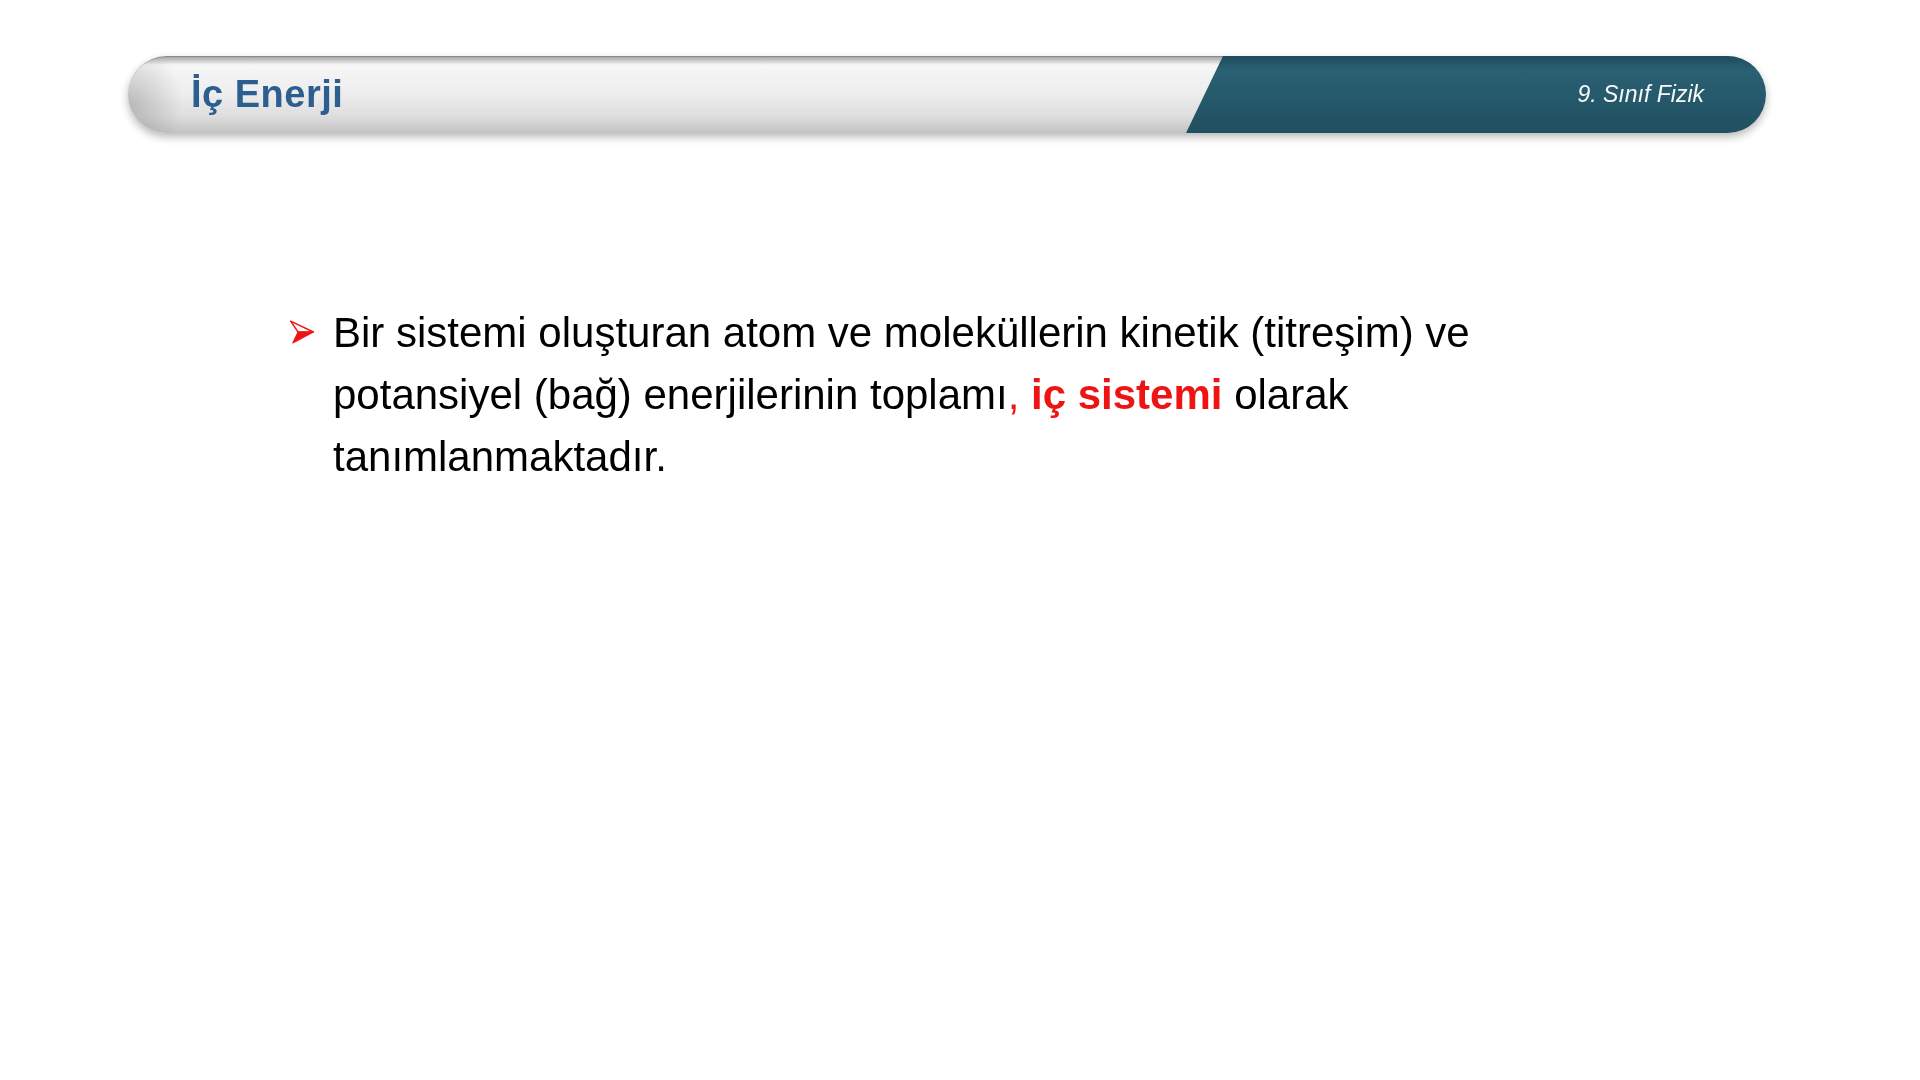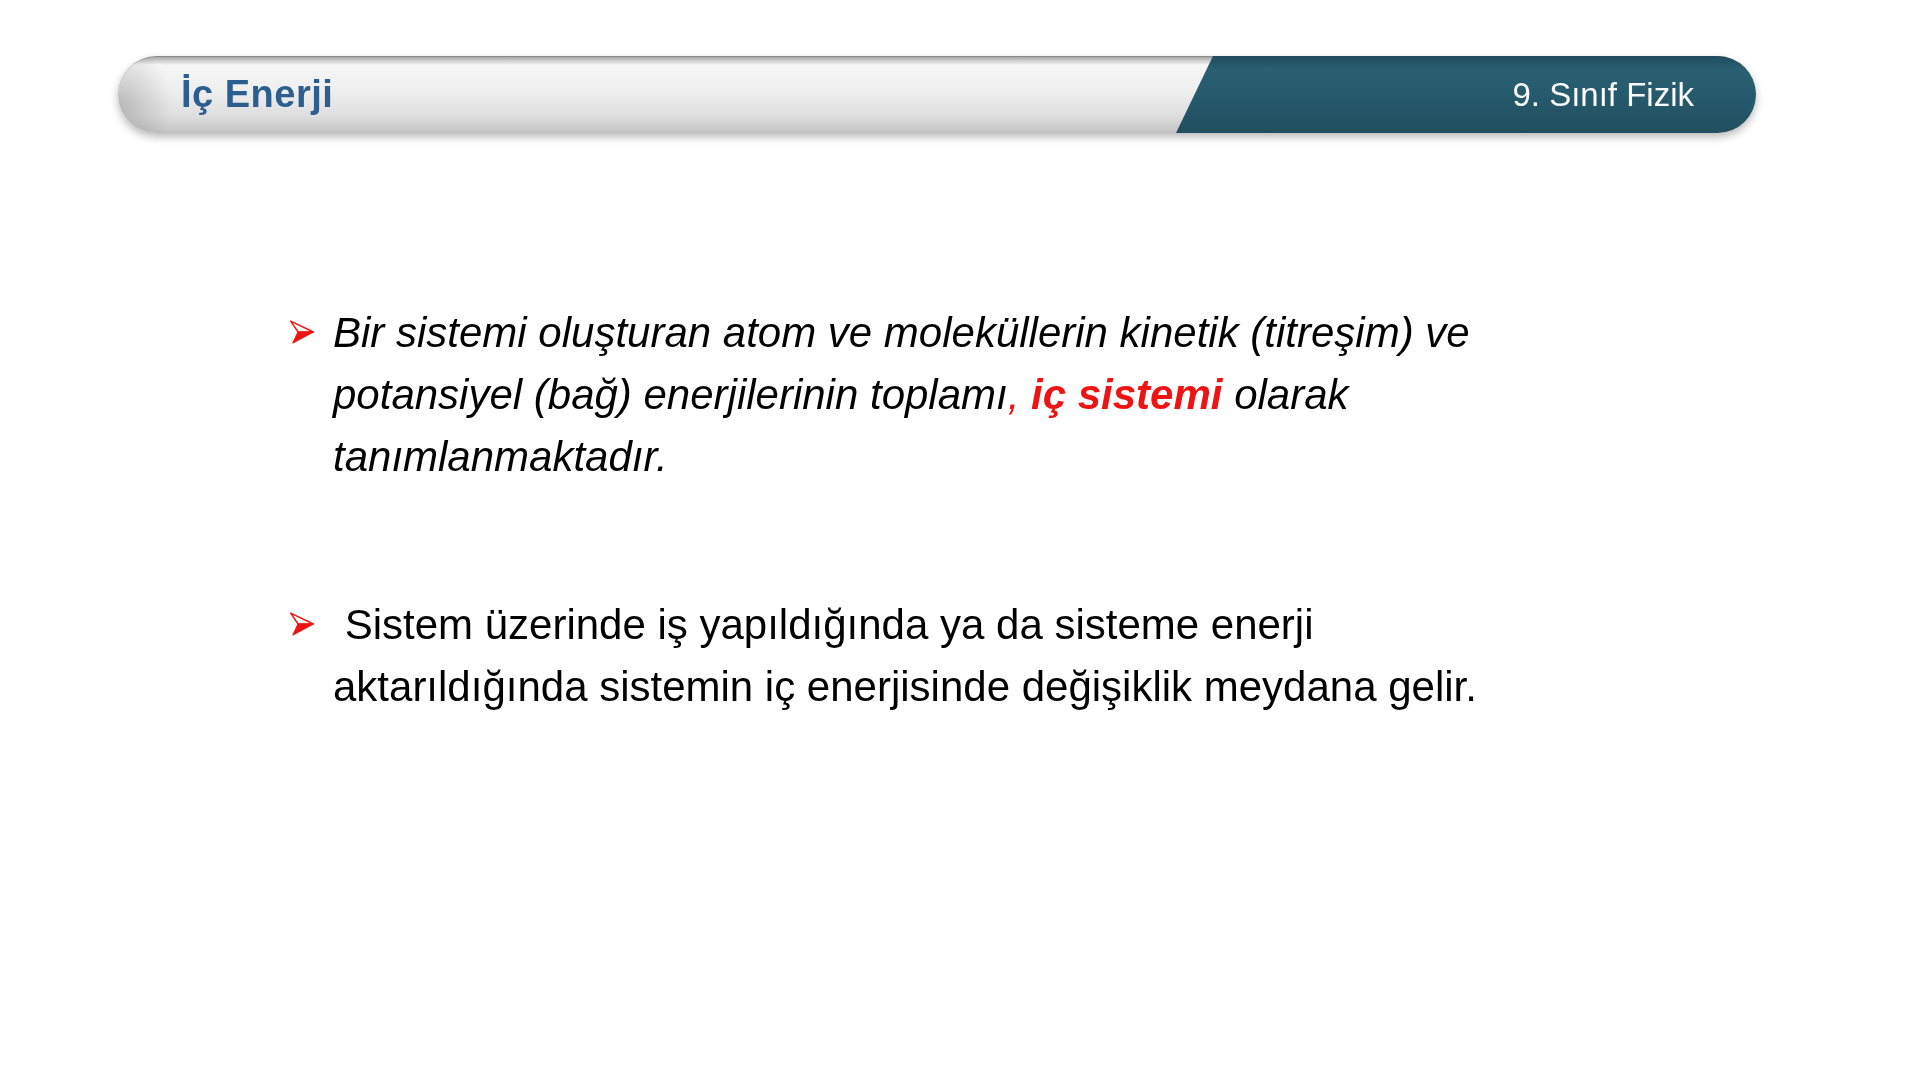--- a/index.html
+++ b/index.html
@@ -11,21 +11,21 @@
   html,body{margin:0;padding:0;background:#ffffff;}
   .slide{
     position:relative;
     width:1920px;height:1080px;
     background:#ffffff;
     font-family:"Liberation Sans", sans-serif;
     overflow:hidden;
   }
   
   .header-bar{
-    position:absolute;left:118px;top:56px;
+    position:absolute;left:128px;top:56px;
     width:1638px;height:77px;
     border-radius:39px;
     background:
       radial-gradient(ellipse 80px 90px at 0% 62%, rgba(0,0,0,0.20), rgba(0,0,0,0) 68%),
       linear-gradient(180deg,#9e9e9e 0px,#f6f6f6 9px,#eeeeee 36px,#dedede 60px,#c2c2c2 77px);
     box-shadow:0 4px 9px rgba(0,0,0,0.28), inset 0 1px 0 rgba(0,0,0,0.15);
   }
   .header-gray{
     position:absolute;inset:0;
     display:flex;align-items:center;
@@ -40,31 +40,31 @@
   .header-teal{
     position:absolute;top:0;right:0;
     width:580px;height:100%;
     background:linear-gradient(180deg,#1e4c5d 0px,#2a6073 14px,var(--teal) 45%,#204f60 100%);
     border-radius:0 39px 39px 0;
     clip-path:polygon(37px 0, 100% 0, 100% 100%, 0 100%);
     display:flex;align-items:center;justify-content:flex-end;
     padding-right:62px;box-sizing:border-box;
   }
   .course-label{
-    font-size:33px;
+    font-size:23px;font-style:italic;
     color:#fafafa;
   }
   
   .content{position:absolute;inset:0;}
   #bullet-list{position:absolute;inset:0;}
   .bullet{
     position:absolute;left:288px;width:1480px;
     font-size:42px;line-height:62px;color:var(--text);
   }
-  #bullet-list .bullet:nth-child(1){top:302px;font-style:italic;}
+  #bullet-list .bullet:nth-child(1){top:302px;}
   #bullet-list .bullet:nth-child(2){top:594px;}
   .bullet-marker{
     position:absolute;left:0;top:16px;line-height:0;
   }
   .bullet-text{
     display:block;padding-left:45px;
     white-space:pre-wrap;
   }
 </style>
 </head>
@@ -85,24 +85,16 @@
     <div id="bullet-list">
         <div class="bullet">
           <span class="bullet-marker"><svg viewBox="0 0 32 30" width="28" height="28" aria-hidden="true">
               <path d="M3 2.5 L29 15 L11.5 15 Z" fill="#ffffff" stroke="#EE1414" stroke-width="1.6" stroke-linejoin="round"></path>
               <path d="M11.5 15 L29 15 L5.5 27.5 Z" fill="#EE1414" stroke="#EE1414" stroke-width="1.2" stroke-linejoin="round"></path>
             </svg></span>
           <span class="bullet-text"><span style="color: var(--text);">Bir sistemi oluşturan atom ve moleküllerin kinetik (titreşim) ve
 potansiyel (bağ) enerjilerinin toplamı</span><span style="color: var(--red);">,</span><span style="color: var(--text);"> </span><span style="color: var(--red); font-weight: bold;">iç sistemi</span><span style="color: var(--text);"> olarak
 tanımlanmaktadır.</span></span>
         </div>
-        <div class="bullet">
-          <span class="bullet-marker"><svg viewBox="0 0 32 30" width="28" height="28" aria-hidden="true">
-              <path d="M3 2.5 L29 15 L11.5 15 Z" fill="#ffffff" stroke="#EE1414" stroke-width="1.6" stroke-linejoin="round"></path>
-              <path d="M11.5 15 L29 15 L5.5 27.5 Z" fill="#EE1414" stroke="#EE1414" stroke-width="1.2" stroke-linejoin="round"></path>
-            </svg></span>
-          <span class="bullet-text"><span style="color: var(--text);"> Sistem üzerinde iş yapıldığında ya da sisteme enerji
-aktarıldığında sistemin iç enerjisinde değişiklik meydana gelir.</span></span>
-        </div>
       </div>
   </main>
 
 </div>
 
 </body></html>

